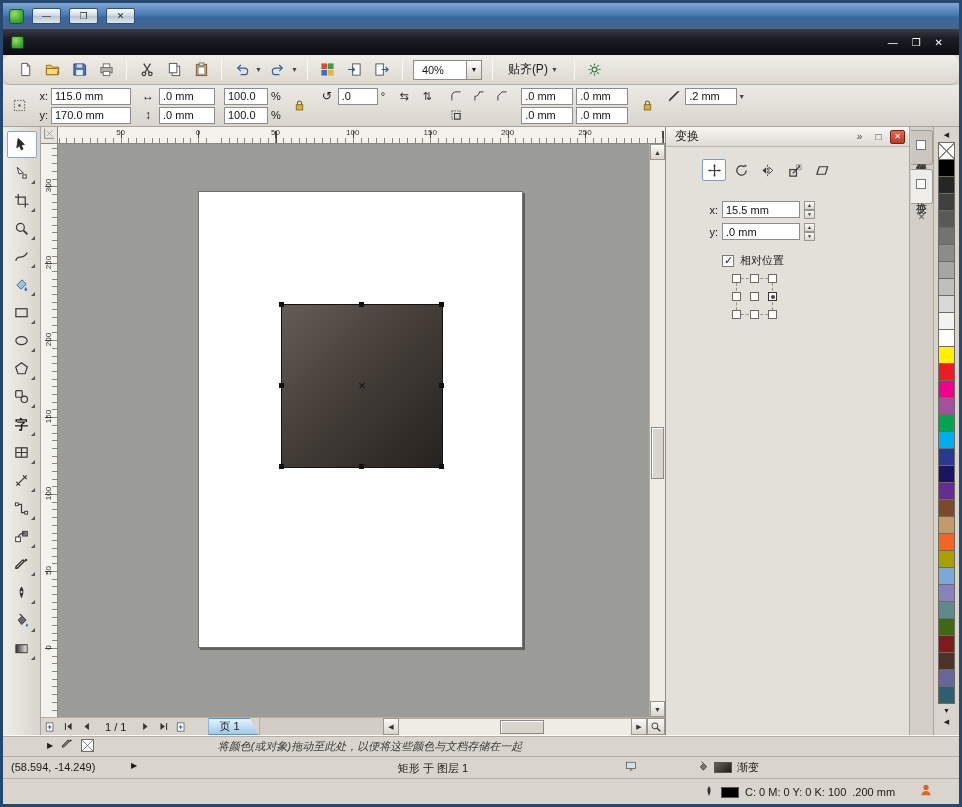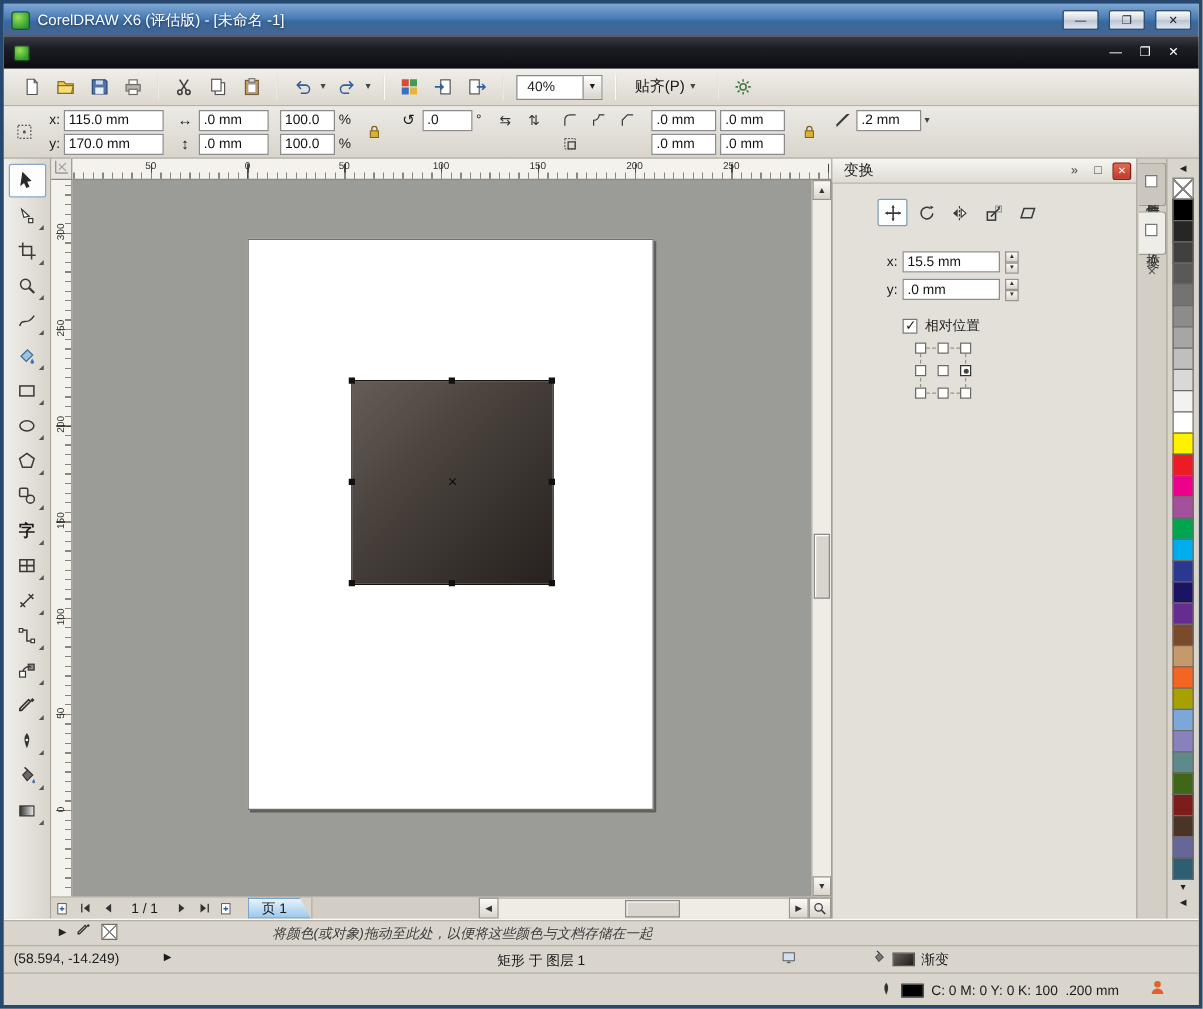--- a/index.html
+++ b/index.html
@@ -23,21 +23,21 @@
   .menubar { height:26px; flex:0 0 26px; background:linear-gradient(#3c3c46,#1d1d25 35%,#0c0c12);
              color:#f2f2f2; display:flex; align-items:center; padding:0 8px; }
   .menu-doc-icon { width:13px; height:13px; border-radius:2px; margin-right:6px; border:1px solid #164c16;
                    background:radial-gradient(circle at 35% 30%, #9ae05a, #2f9e2f 75%); }
   #menu-items { display:flex; align-items:center; }
   .menu-item { padding:4px 9px; font-size:12px; white-space:nowrap; }
   .menu-controls { margin-left:auto; display:flex; gap:14px; font-size:10px; color:#fff; padding-right:8px; }
 
   
   .toolbar { height:30px; flex:0 0 30px; background:linear-gradient(#f0eee9,#dcd8cf);
-             border-bottom:1px solid #b5b1a8; display:flex; align-items:center; padding:0 10px; gap:3px; }
+             border-bottom:1px solid #b5b1a8; display:flex; align-items:center; padding:0 10px; gap:3px;border-radius:8px; }
   .tgroups { display:flex; align-items:center; gap:3px; }
   .tbtn { width:24px; height:24px; display:flex; align-items:center; justify-content:center; border-radius:2px; }
   .dd-arrow { font-size:7px; color:#444; margin:0 1px 0 -2px; }
   .tsep { width:1px; height:20px; background:#aaa69d; border-right:1px solid #fbfaf7; margin:0 5px; }
   .combo { display:flex; align-items:center; border:1px solid #8a8a8a; background:#fff; height:20px; margin:0 2px; }
   .combo .val { padding:0 8px; min-width:52px; font-size:11px; }
   .combo .cbtn { width:15px; align-self:stretch; background:linear-gradient(#fdfdfd,#d9d5cc);
                  border-left:1px solid #8a8a8a; font-size:7px; display:flex; align-items:center; justify-content:center; }
   .snap-btn { display:flex; align-items:center; gap:5px; padding:3px 7px; font-size:12px; }
 
@@ -104,21 +104,21 @@
   .sbtn { height:16px; flex:0 0 16px; font-size:7px; display:flex; align-items:center; justify-content:center;
           background:linear-gradient(#fbfaf7,#d9d5cc); border:1px solid #9a968c; color:#333; }
   .strack { flex:1; position:relative; }
   .sthumb { position:absolute; left:1px; right:1px; background:#d9d5cc; border:1px solid #8a8a8a;
             box-shadow:inset 1px 1px 0 #fff; }
 
   .nav-row { height:18px; flex:0 0 18px; display:flex; align-items:stretch; background:#d9d5cc;
              border-top:1px solid #b3afa6; font-size:10px; }
   .nav-btn { width:18px; display:flex; align-items:center; justify-content:center; }
   .page-counter { padding:0 10px; font-size:11px; display:flex; align-items:center; white-space:nowrap; }
-  .page-tab { margin-left:8px; display:flex; align-items:center; padding:0 18px 0 10px; font-size:11px;
+  .page-tab { margin-left:18px; display:flex; align-items:center; padding:0 18px 0 10px; font-size:11px;
               background:linear-gradient(#e8f3fc,#9cc9ec); border:1px solid #5a94c4;
               clip-path:polygon(0 0, calc(100% - 9px) 0, 100% 100%, 0 100%); }
   .nav-spacer { flex:1; background:#d2cec5; border-left:1px solid #b3afa6; }
   .hs-btn { width:16px; font-size:7px; display:flex; align-items:center; justify-content:center;
             background:linear-gradient(#fbfaf7,#d9d5cc); border:1px solid #9a968c; color:#333; }
   .hs-track { width:232px; position:relative; background:#efece5; border-top:1px solid #b3afa6; }
   .hs-thumb { position:absolute; top:1px; bottom:1px; background:#d9d5cc; border:1px solid #8a8a8a;
               box-shadow:inset 1px 1px 0 #fff; }
   .corner-zoom { width:18px; display:flex; align-items:center; justify-content:center;
                  background:linear-gradient(#fbfaf7,#d9d5cc); border:1px solid #9a968c; }
@@ -200,21 +200,20 @@
   .outline-group { position:absolute; left:700px; top:6px; display:flex; align-items:center; gap:6px; white-space:nowrap; }
   .account { position:absolute; right:26px; top:4px; }
 </style>
 </head>
 <body>
 
 <div class="window">
 
   <div class="titlebar">
     <span class="app-icon"></span>
-    <span class="title-text">CorelDRAW X6 (评估版) - [未命名 -1]</span>
     <span class="tb-btn">—</span>
     <span class="tb-btn">❐</span>
     <span class="tb-btn">✕</span>
   </div>
 
   <div class="menubar">
     <span class="menu-doc-icon"></span>
     <div class="menu-controls">
       <span>—</span>
       <span>❐</span>

